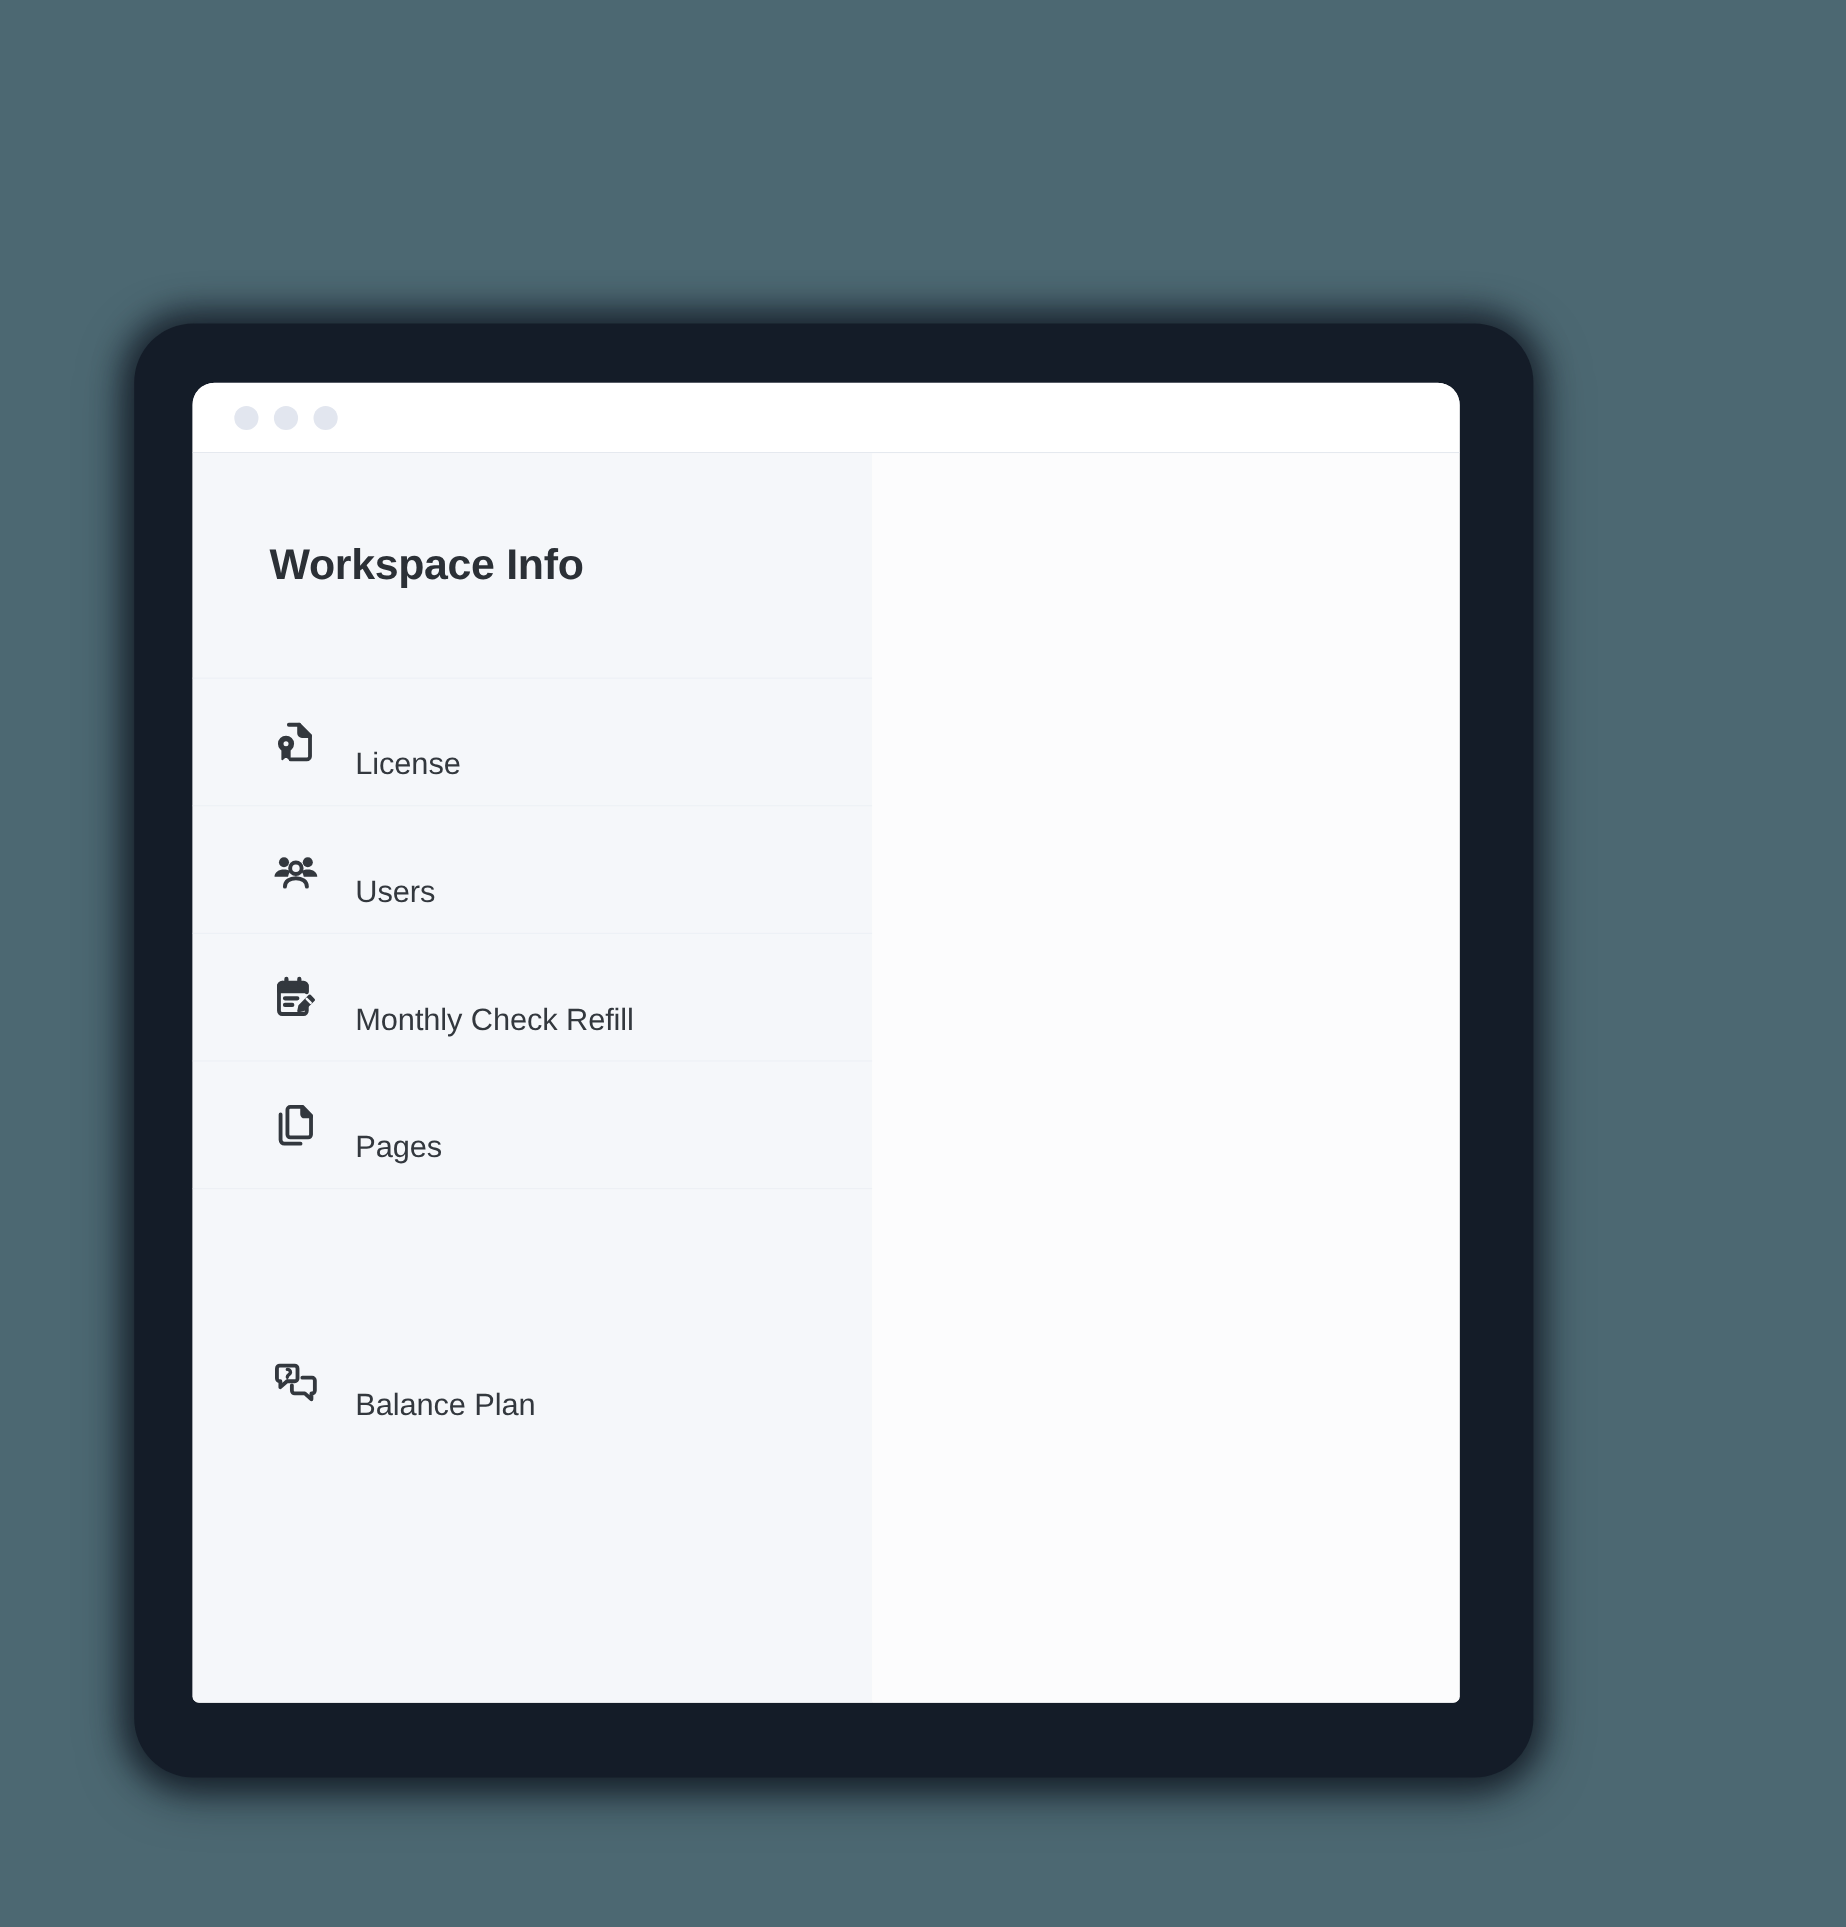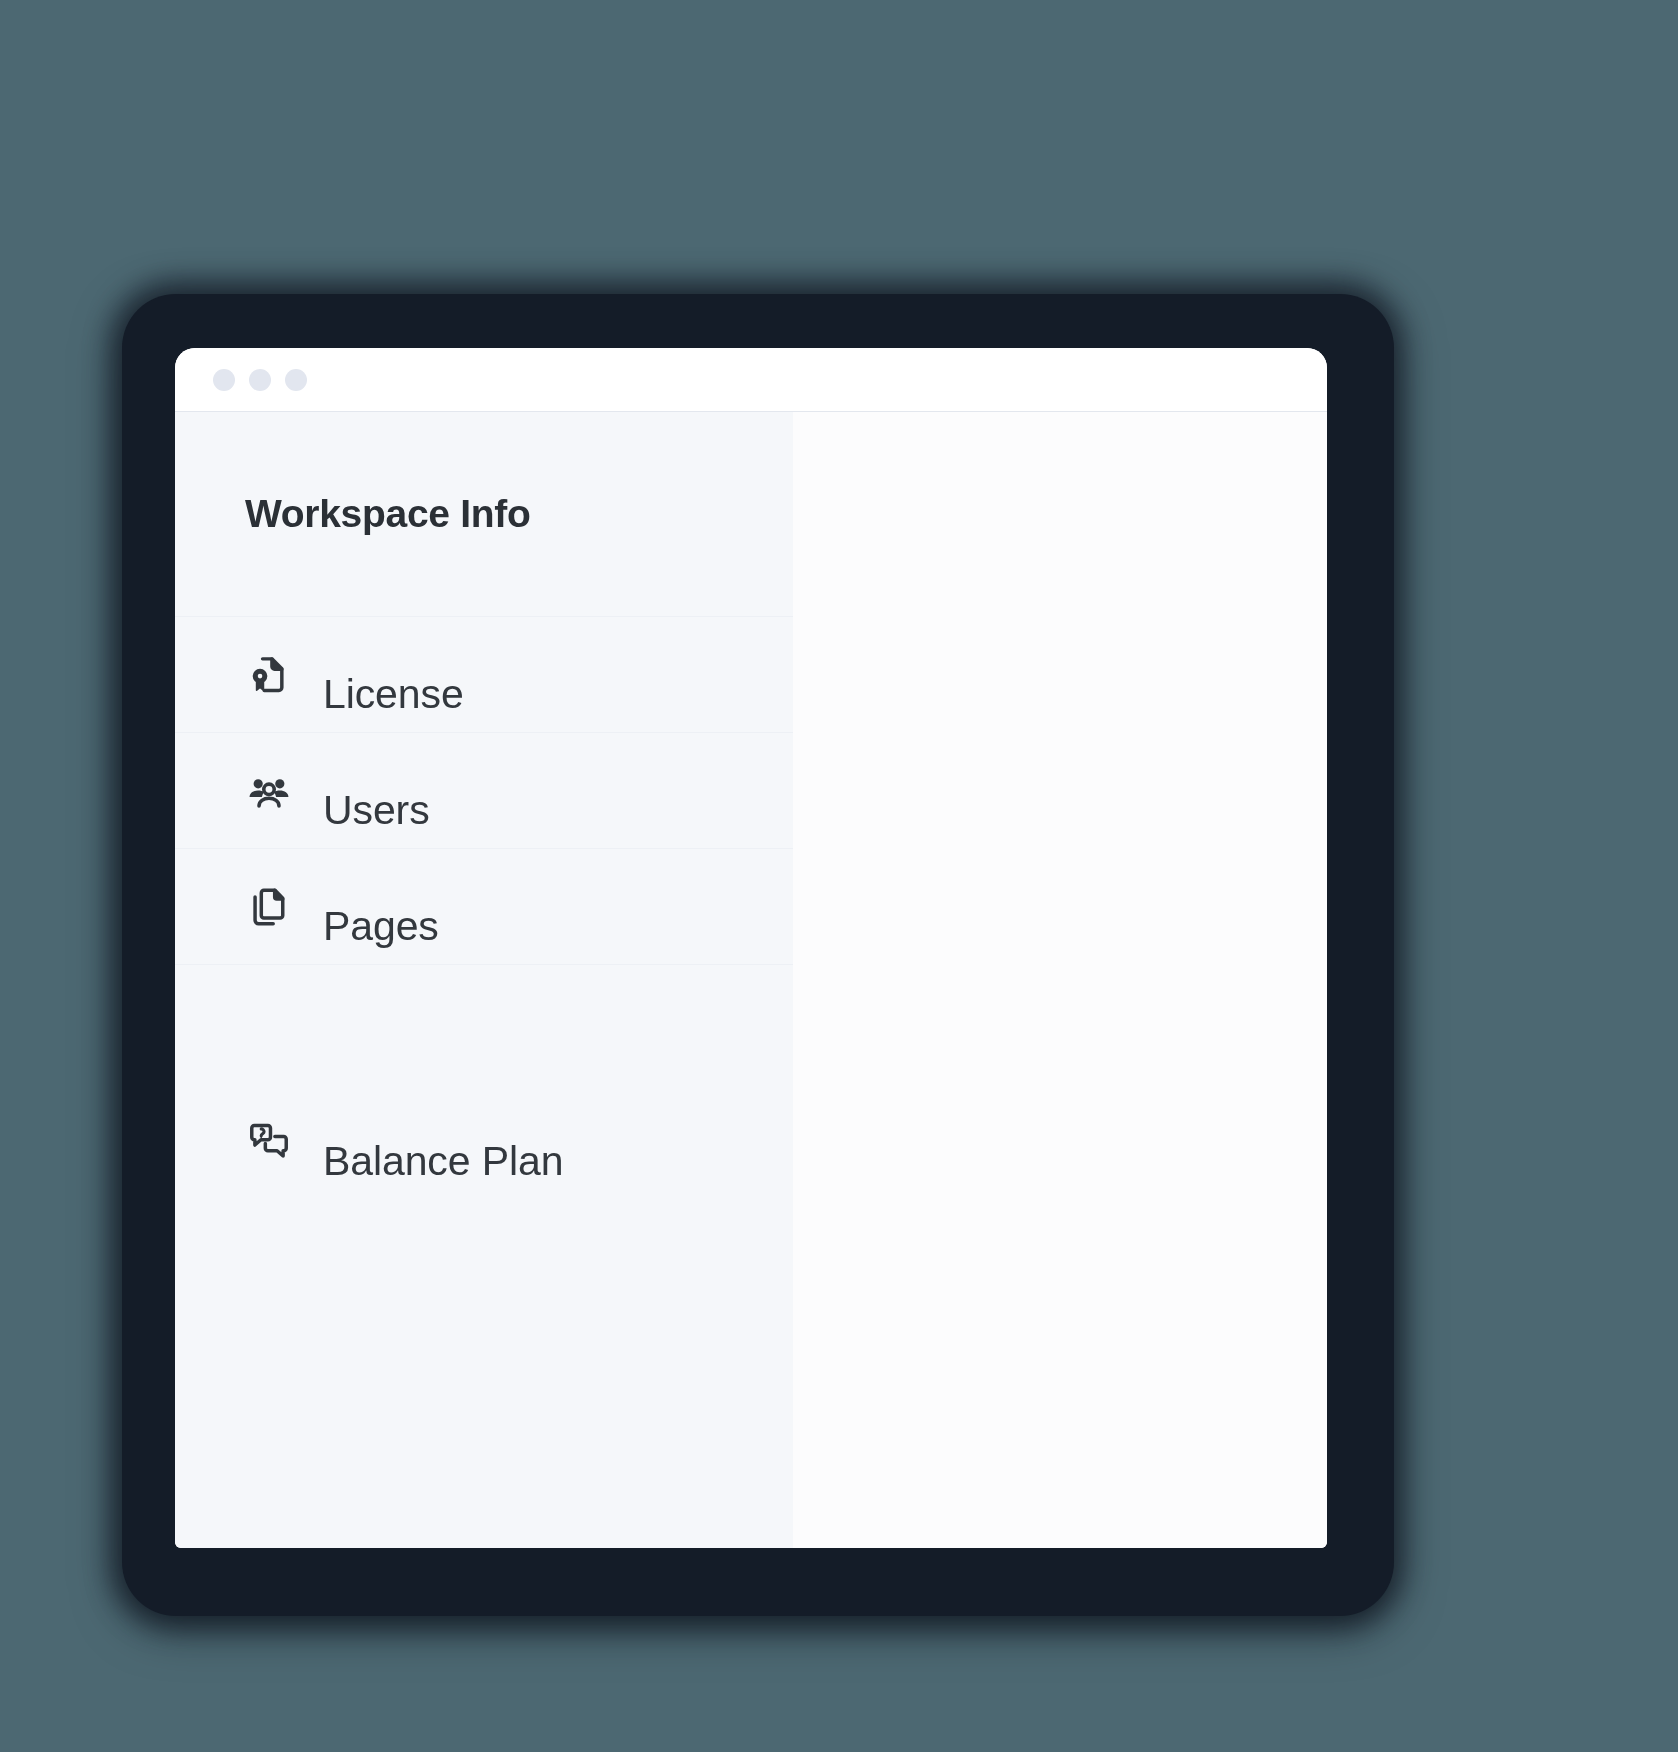--- a/index.html
+++ b/index.html
@@ -155,21 +155,21 @@
     margin-right: 30px;
   }
 
   .nav-icon svg {
     display: block;
     width: 44px;
     height: 44px;
   }
 
   .nav-label {
-    font-size: 41px;
+    font-size: 28px;
     color: #33383E;
     letter-spacing: -0.1px;
     white-space: nowrap;
     margin-top: 40px;
   }
 
   .nav-spacer {
     flex: 0 0 118px;
   }
 </style>
@@ -222,20 +222,34 @@
                 <circle cx="17.9" cy="8.1" r="2.5"></circle>
                 <path d="M1.4 15.3c0-2.3 2.1-3.6 4.7-3.6 1.25 0 2.4.3 3.25.82A5.3 5.3 0 0 0 8.1 15.3H1.4z"></path>
                 <path d="M22.6 15.3c0-2.3-2.1-3.6-4.7-3.6-1.25 0-2.4.3-3.25.82a5.3 5.3 0 0 1 1.25 2.78h6.7z"></path>
                 <circle cx="12" cy="11.1" r="2.85" fill="none" stroke="currentColor" stroke-width="1.95"></circle>
                 <path d="M6.55 20.2c0-2.6 2.45-4.2 5.45-4.2s5.45 1.6 5.45 4.2" fill="none" stroke="currentColor" stroke-width="1.95" stroke-linecap="round"></path>
               </svg>
             </span>
             <span class="nav-label">Users</span>
           </div>
 
+          <div class="nav-item">
+            <span class="nav-icon">
+              <svg viewBox="0 0 24 24" fill="none" stroke="currentColor" stroke-width="1.9" stroke-linecap="round" stroke-linejoin="round">
+                <path d="M5.2 4.6h10.6a1.6 1.6 0 0 1 1.6 1.6v3.1"></path>
+                <path d="M17.4 14.8v3.7a1.6 1.6 0 0 1-1.6 1.6H5.2a1.6 1.6 0 0 1-1.6-1.6V6.2a1.6 1.6 0 0 1 1.6-1.6"></path>
+                <path d="M3.6 5.9h13.8v2.9H3.6z" fill="currentColor" stroke="currentColor"></path>
+                <path d="M7.3 2.7v2.6M13.7 2.7v2.6" stroke-width="2.1"></path>
+                <path d="M6.6 12.3h6.1M6.6 15.6h3.6" stroke-width="2.1"></path>
+                <path d="M18.85 11.05l2.0 2.0-5.0 5.0-2.55.55.55-2.55z" fill="currentColor" stroke="currentColor" stroke-width="1.3"></path>
+                <path d="M17.35 12.55l2.0 2.0" stroke="#F5F7FA" stroke-width="1.2"></path>
+              </svg>
+            </span>
+            <span class="nav-label">Monthly Check Refill</span>
+          </div>
 
 
           <div class="nav-item">
             <span class="nav-icon">
               <svg viewBox="0 0 24 24" fill="none" stroke="currentColor" stroke-width="1.9" stroke-linecap="round" stroke-linejoin="round">
                 <path d="M9.2 2.9h6.1l4.2 4.3v9.4a1.4 1.4 0 0 1-1.4 1.4H9.2a1.4 1.4 0 0 1-1.4-1.4V4.3a1.4 1.4 0 0 1 1.4-1.4z"></path>
                 <path d="M15.1 2.9v3.6a1.1 1.1 0 0 0 1.1 1.1h3.3" fill="currentColor" stroke="none"></path>
                 <path d="M15.1 2.9v3.6a1.1 1.1 0 0 0 1.1 1.1h3.3"></path>
                 <path d="M4.4 6.6v12.6a1.9 1.9 0 0 0 1.9 1.9h8.0"></path>
               </svg>

